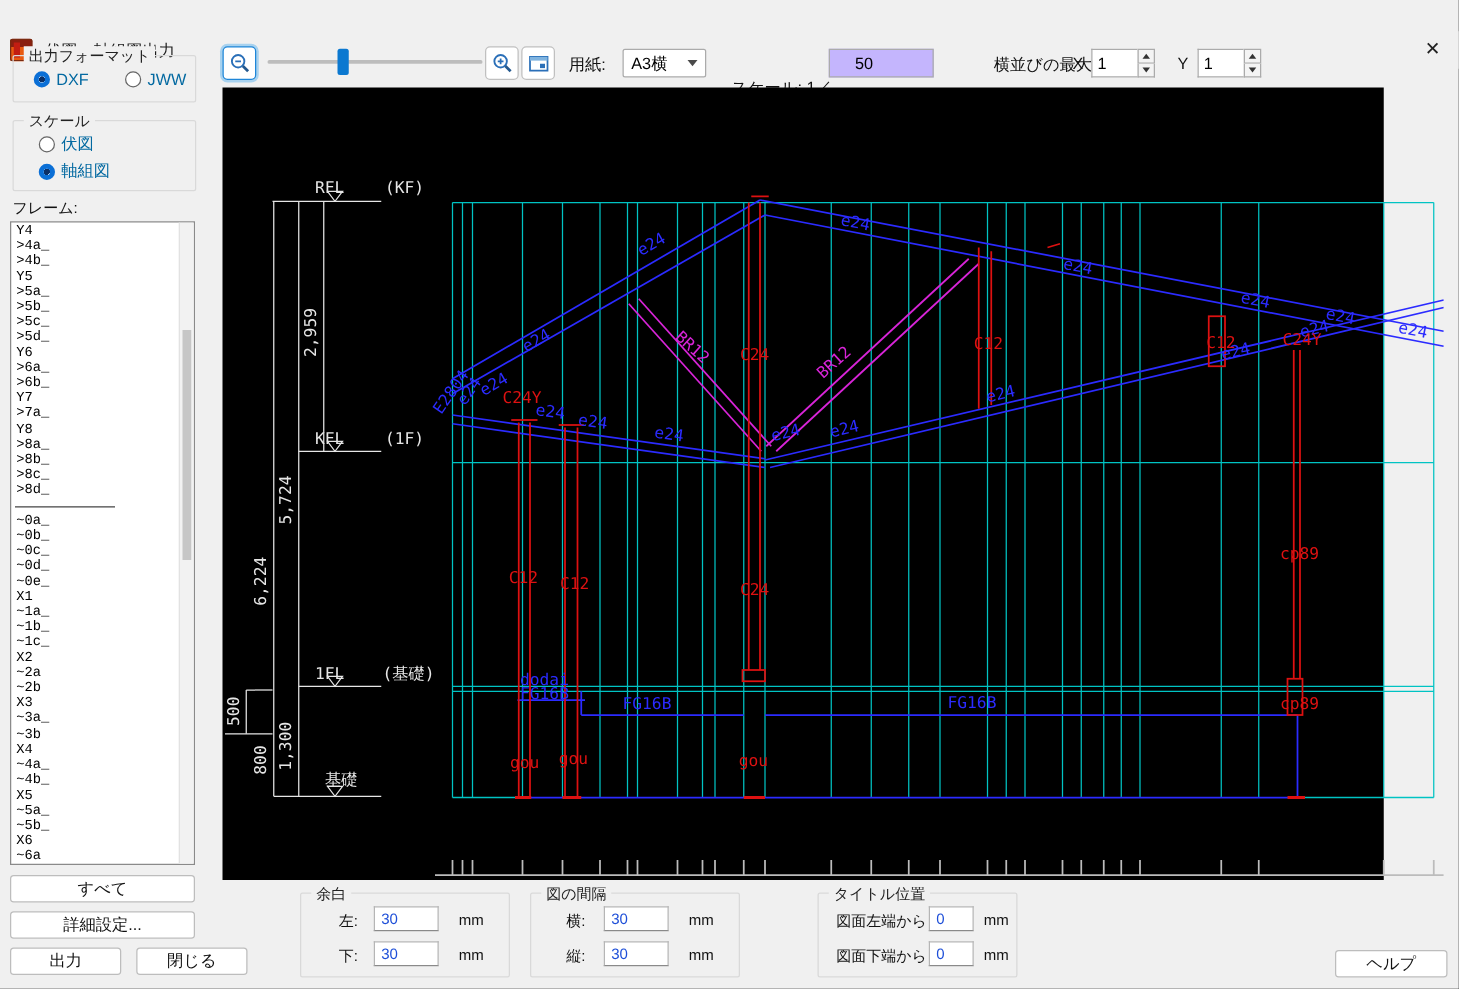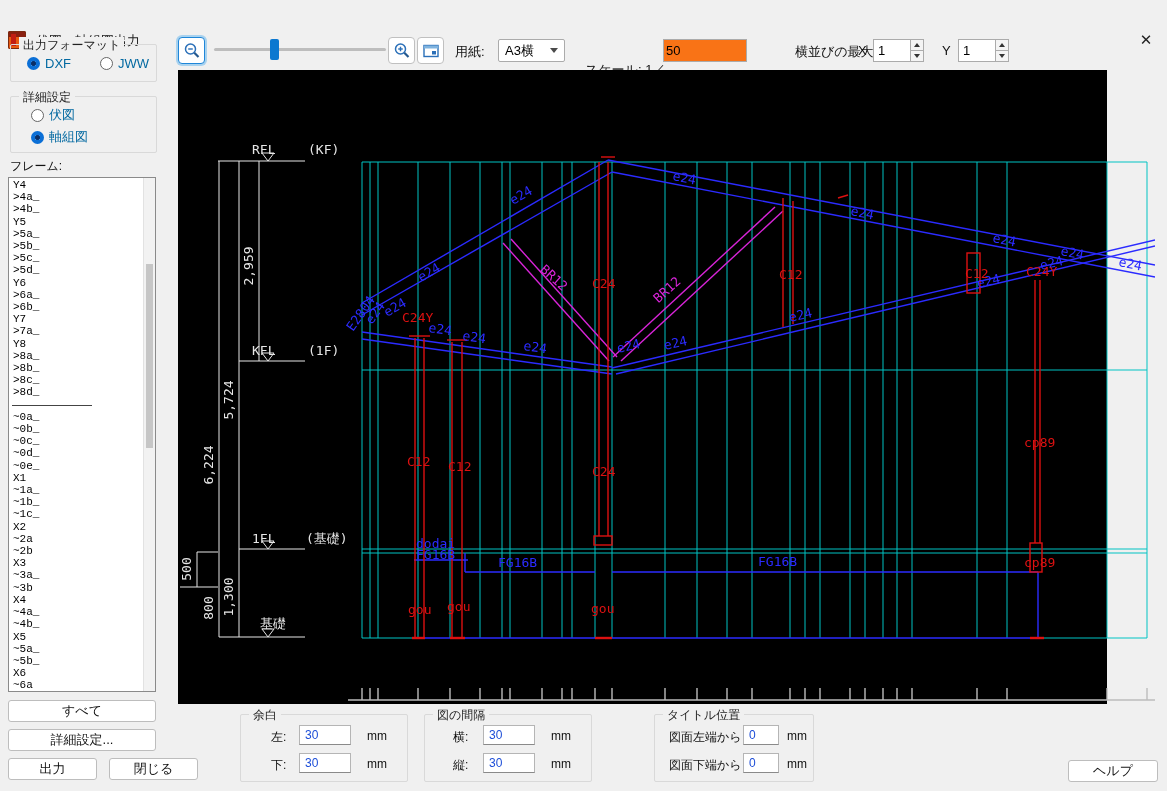--- a/index.html
+++ b/index.html
@@ -28,21 +28,21 @@
   .vscroll{position:absolute;right:0;top:0;width:11px;height:100%;background:#f2f2f2;border-left:1px solid #e2e2e2;}
   .vthumb{position:absolute;left:2px;width:7px;background:#c6c6c6;border-radius:0;}
   
   .btn{background:#ffffff;border:1px solid #bdbdbd;border-radius:3px;font-size:13px;color:#111;text-align:center;box-sizing:border-box;cursor:pointer;display:flex;align-items:center;justify-content:center;}
   
   .tool-btn{width:27px;height:27px;background:#fff;border:1px solid #c0c0c0;border-radius:4px;display:flex;align-items:center;justify-content:center;box-sizing:border-box;cursor:pointer;}
   .tool-btn.focused{border:1px solid #1f86d8;box-shadow:0 0 0 2px #a8d2ef;}
   .slider-track{position:absolute;left:0;top:9px;width:100%;height:3px;background:#bdbdbd;border-radius:2px;}
   .slider-thumb{position:absolute;top:0;width:9px;height:21px;background:#0b78d0;border-radius:2px;cursor:pointer;}
   .lbl{font-size:13px;color:#111;white-space:nowrap;}
-  .txt{box-sizing:border-box;border:1px solid #ababab;background:#f97316;font-size:13px;font-family:inherit;padding:1px 2px;color:#000;}
+  .txt{box-sizing:border-box;border:1px solid #ababab;background:#c4b5fd;font-size:13px;font-family:inherit;padding:1px 20px;color:#000;}
   .combo{box-sizing:border-box;background:#fff;border:1px solid #ababab;border-radius:2px;font-size:13px;display:flex;align-items:center;padding:0 6px;cursor:pointer;color:#000;}
   .combo .chev{margin-left:auto;width:0;height:0;border-left:4px solid transparent;border-right:4px solid transparent;border-top:5px solid #4a4a4a;}
   .spin{display:flex;box-sizing:border-box;}
   .spin input{width:37px;border:1px solid #ababab;border-right:none;font-size:13px;padding:1px 4px;box-sizing:border-box;font-family:inherit;}
   .spin .arrows{width:14px;display:flex;flex-direction:column;}
   .spin .arrows div{flex:1;border:1px solid #ababab;background:#f4f4f4;display:flex;align-items:center;justify-content:center;cursor:pointer;}
   .spin .arrows div + div{border-top:none;}
   .tri-up{width:0;height:0;border-left:3.5px solid transparent;border-right:3.5px solid transparent;border-bottom:4px solid #333;}
   .tri-dn{width:0;height:0;border-left:3.5px solid transparent;border-right:3.5px solid transparent;border-top:4px solid #333;}
   
@@ -66,21 +66,21 @@
     <span class="rb on"></span>
     <span>DXF</span>
   </div>
   <div class="radio-row" style="left:89px;top:11px;">
     <span class="rb"></span>
     <span>JWW</span>
   </div>
 </div>
 
 <div class="abs group" style="left:10px;top:96px;width:145px;height:55px;">
-  <div class="group-label">詳細設定</div>
+  <div class="group-label">スケール</div>
   <div class="radio-row" style="left:20px;top:9px;">
     <span class="rb"></span>
     <span>伏図</span>
   </div>
   <div class="radio-row" style="left:20px;top:31px;">
     <span class="rb on"></span>
     <span>軸組図</span>
   </div>
 </div>
 

